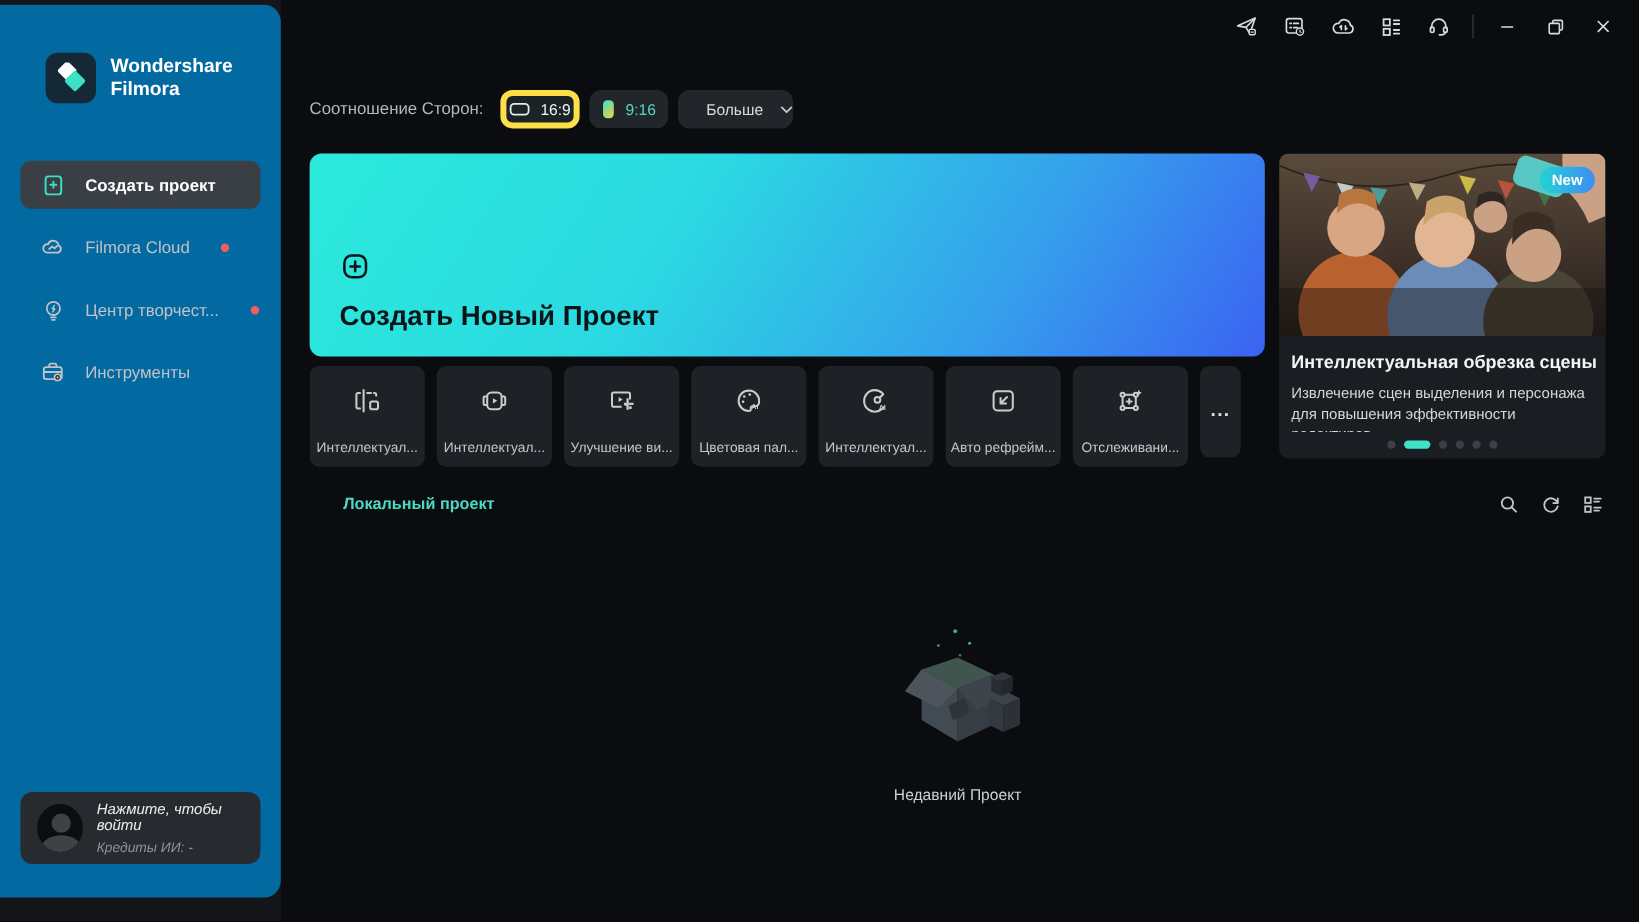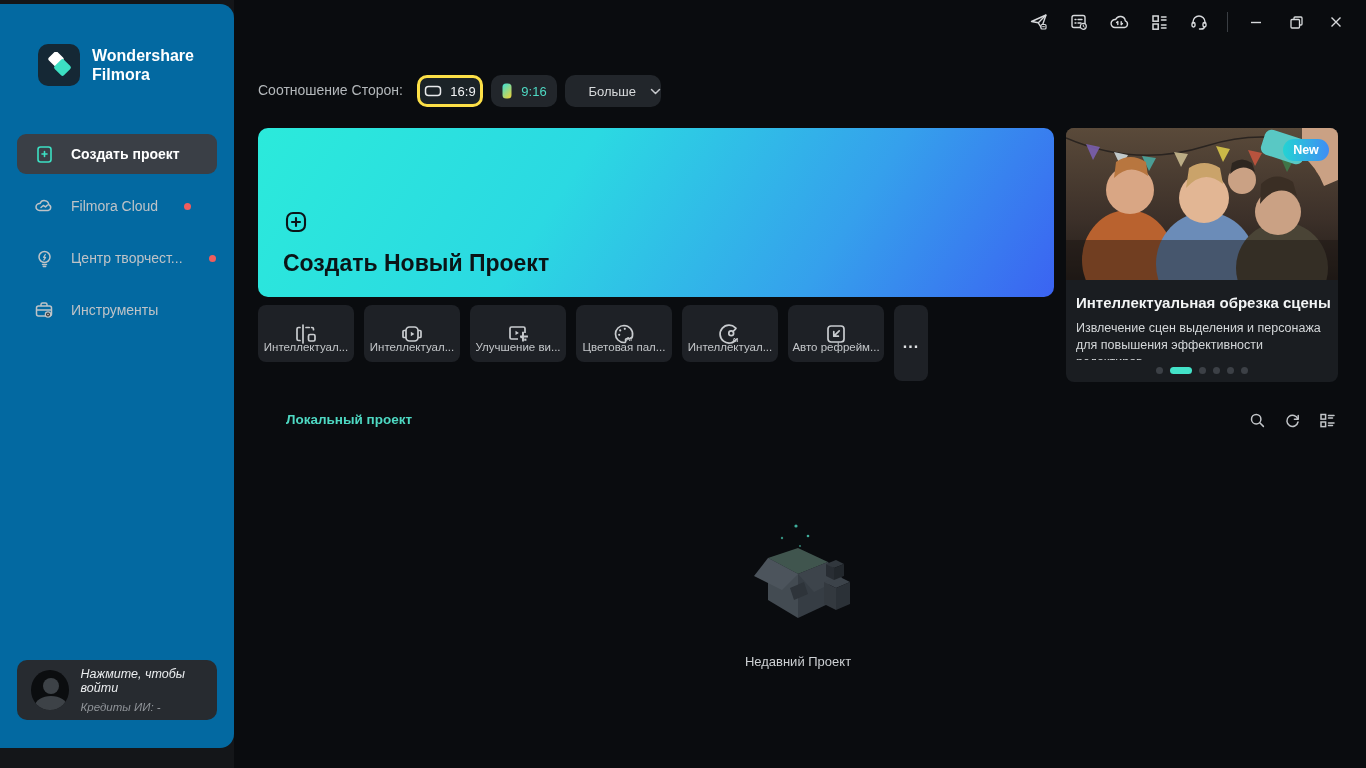--- a/index.html
+++ b/index.html
@@ -37,39 +37,39 @@
   .tb-btn { width:40px; height:44px; display:flex; align-items:center; justify-content:center;
             color:#d8dadc; cursor:pointer; }
   .tb-sep { width:1px; height:20px; background:#3a3e43; margin:0 8px; }
 
   
   .toolbar { position:absolute; left:258px; top:75px; right:28px; height:32px; }
   .aspect-label { position:absolute; left:0; top:7px; font-size:14px; color:#b4b8bb; }
   .ratio-btn { position:absolute; top:0; height:32px; border-radius:10px; background:#22262b;
                display:flex; align-items:center; justify-content:center; gap:8px;
                font-size:13px; color:#dcdee0; cursor:pointer; border:1px solid transparent; }
-  .ratio-169 { left:159px; width:66px; border:3px solid #fde047; background:#1b2327; color:#f2f4f5; }
+  .ratio-169 { left:159px; width:66px; border:5px solid #fde047; background:#1b2327; color:#f2f4f5; }
   .ratio-916 { left:233px; width:66px; color:#4ed9c3; }
   .more-btn { position:absolute; left:307px; top:0; width:96px; height:32px; border-radius:10px;
               background:#22262b; display:flex; align-items:center; justify-content:flex-end; gap:14px;
               font-size:13px; color:#d8dadc; cursor:pointer; }
   .open-project { position:absolute; right:0; top:0; width:132px; height:32px; border-radius:7px;
                   background:#26292e; display:flex; align-items:center; justify-content:center; gap:9px;
                   font-size:13px; color:#dcdee0; cursor:pointer; }
 
   
   .banner { position:absolute; left:258px; top:128px; width:796px; height:169px; border-radius:10px;
             background:linear-gradient(123deg,#2beadb 0%,#2bd9e2 38%,#35a0ec 72%,#3b63f2 100%);
             cursor:pointer; }
   .banner-plus { position:absolute; left:26px; top:82px; color:#0b1417; }
   .banner-title { position:absolute; left:25px; top:122px; font-size:23px; font-weight:bold; color:#0b1417; }
 
   
   .tools { position:absolute; left:258px; top:305px; height:76px; display:flex; gap:10px; }
-  .tool-card { width:96px; height:57px; background:#1e2126; border-radius:8px; cursor:pointer;
+  .tool-card { width:96px; height:84px; background:#1e2126; border-radius:8px; cursor:pointer;
                display:flex; flex-direction:column; align-items:center; justify-content:flex-end;
                padding-bottom:9px; position:relative; }
   .tool-card .ticon { position:absolute; top:16px; left:0; right:0; display:flex; justify-content:center; color:#c9cccf; }
   .tool-card .tlabel { font-size:11.5px; color:#c3c6c9; white-space:nowrap; }
   .tool-more { width:34px; height:76px; background:#1e2126; border-radius:8px; cursor:pointer;
                display:flex; align-items:center; justify-content:center; color:#dfe1e3;
                font-size:16px; font-weight:bold; letter-spacing:1px; }
 
   
   .feature { position:absolute; left:1066px; top:128px; width:272px; height:254px; border-radius:8px;
@@ -348,20 +348,34 @@
     <div class="tool-card">
       <span class="ticon">
         <svg width="26" height="26" viewBox="0 0 26 26" fill="none" stroke="#c9cccf" stroke-width="1.7">
           <rect x="5" y="5" width="16" height="16" rx="3"></rect>
           <path d="M16.2 9.8l-5.4 5.4M10.8 10.6v4.6h4.6" stroke-linecap="round" stroke-linejoin="round"></path>
         </svg>
       </span>
       <span class="tlabel">Авто рефрейм...</span>
     </div>
 
+    <div class="tool-card">
+      <span class="ticon">
+        <svg width="26" height="26" viewBox="0 0 26 26" fill="none" stroke="#c9cccf" stroke-width="1.7">
+          <rect x="6.5" y="8" width="11" height="11" rx="2.5"></rect>
+          <path d="M12 11.5v4M10 13.5h4" stroke-linecap="round"></path>
+          <circle cx="6.5" cy="8" r="1.7" fill="#1e2126"></circle>
+          <circle cx="17.5" cy="8" r="1.7" fill="#1e2126"></circle>
+          <circle cx="6.5" cy="19" r="1.7" fill="#1e2126"></circle>
+          <circle cx="17.5" cy="19" r="1.7" fill="#1e2126"></circle>
+          <path d="M20 4.8v3M18.5 6.3h3" stroke-width="1.3" stroke-linecap="round"></path>
+        </svg>
+      </span>
+      <span class="tlabel">Отслеживани...</span>
+    </div>
 
     <div class="tool-more">
       <span>...</span>
     </div>
   </div>
 
   <div class="feature">
     <div class="feature-img">
       <svg width="272" height="152" viewBox="0 0 272 152">
         <defs>

